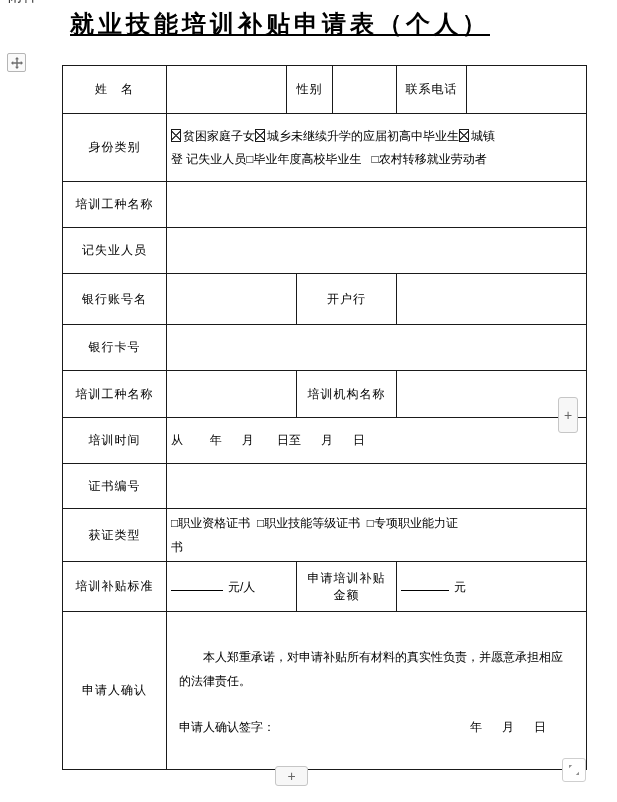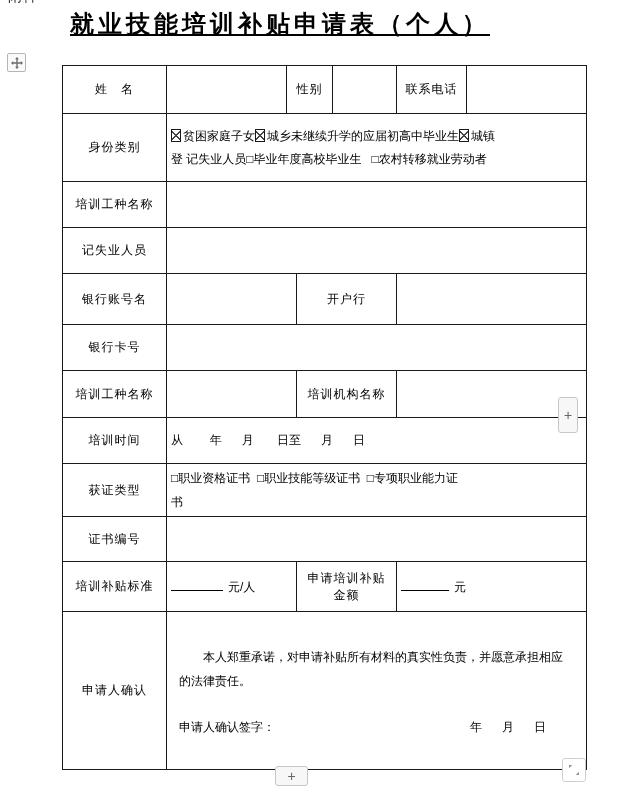--- a/index.html
+++ b/index.html
@@ -170,28 +170,28 @@
       <td colspan="2" class="val"></td>
       <td colspan="2" class="lbl">培训机构名称</td>
       <td colspan="2" class="val"></td>
     </tr>
 
     <tr style="height:46px">
       <td class="lbl">培训时间</td>
       <td colspan="6" class="pre center">从        年      月       日至      月      日</td>
     </tr>
 
+    <tr style="height:45px">
+      <td class="lbl">证书编号</td>
+      <td colspan="6" class="val"></td>
+    </tr>
+
     <tr style="height:49px">
       <td class="lbl">获证类型</td>
       <td colspan="6" class="certtype-cell pre">□职业资格证书  □职业技能等级证书  □专项职业能力证<br>书</td>
-    </tr>
-
-    <tr style="height:45px">
-      <td class="lbl">证书编号</td>
-      <td colspan="6" class="val"></td>
     </tr>
 
     <tr style="height:50px">
       <td class="lbl">培训补贴标准</td>
       <td colspan="2" class="center"><span class="blank-line blank-std"></span><span>元/人</span></td>
       <td colspan="2" class="lbl" style="padding:2px 6px;text-align:center;">申请培训补贴金额</td>
       <td colspan="2" class="center"><span class="blank-line blank-amt"></span><span>元</span></td>
     </tr>
 
     <tr style="height:158px">

